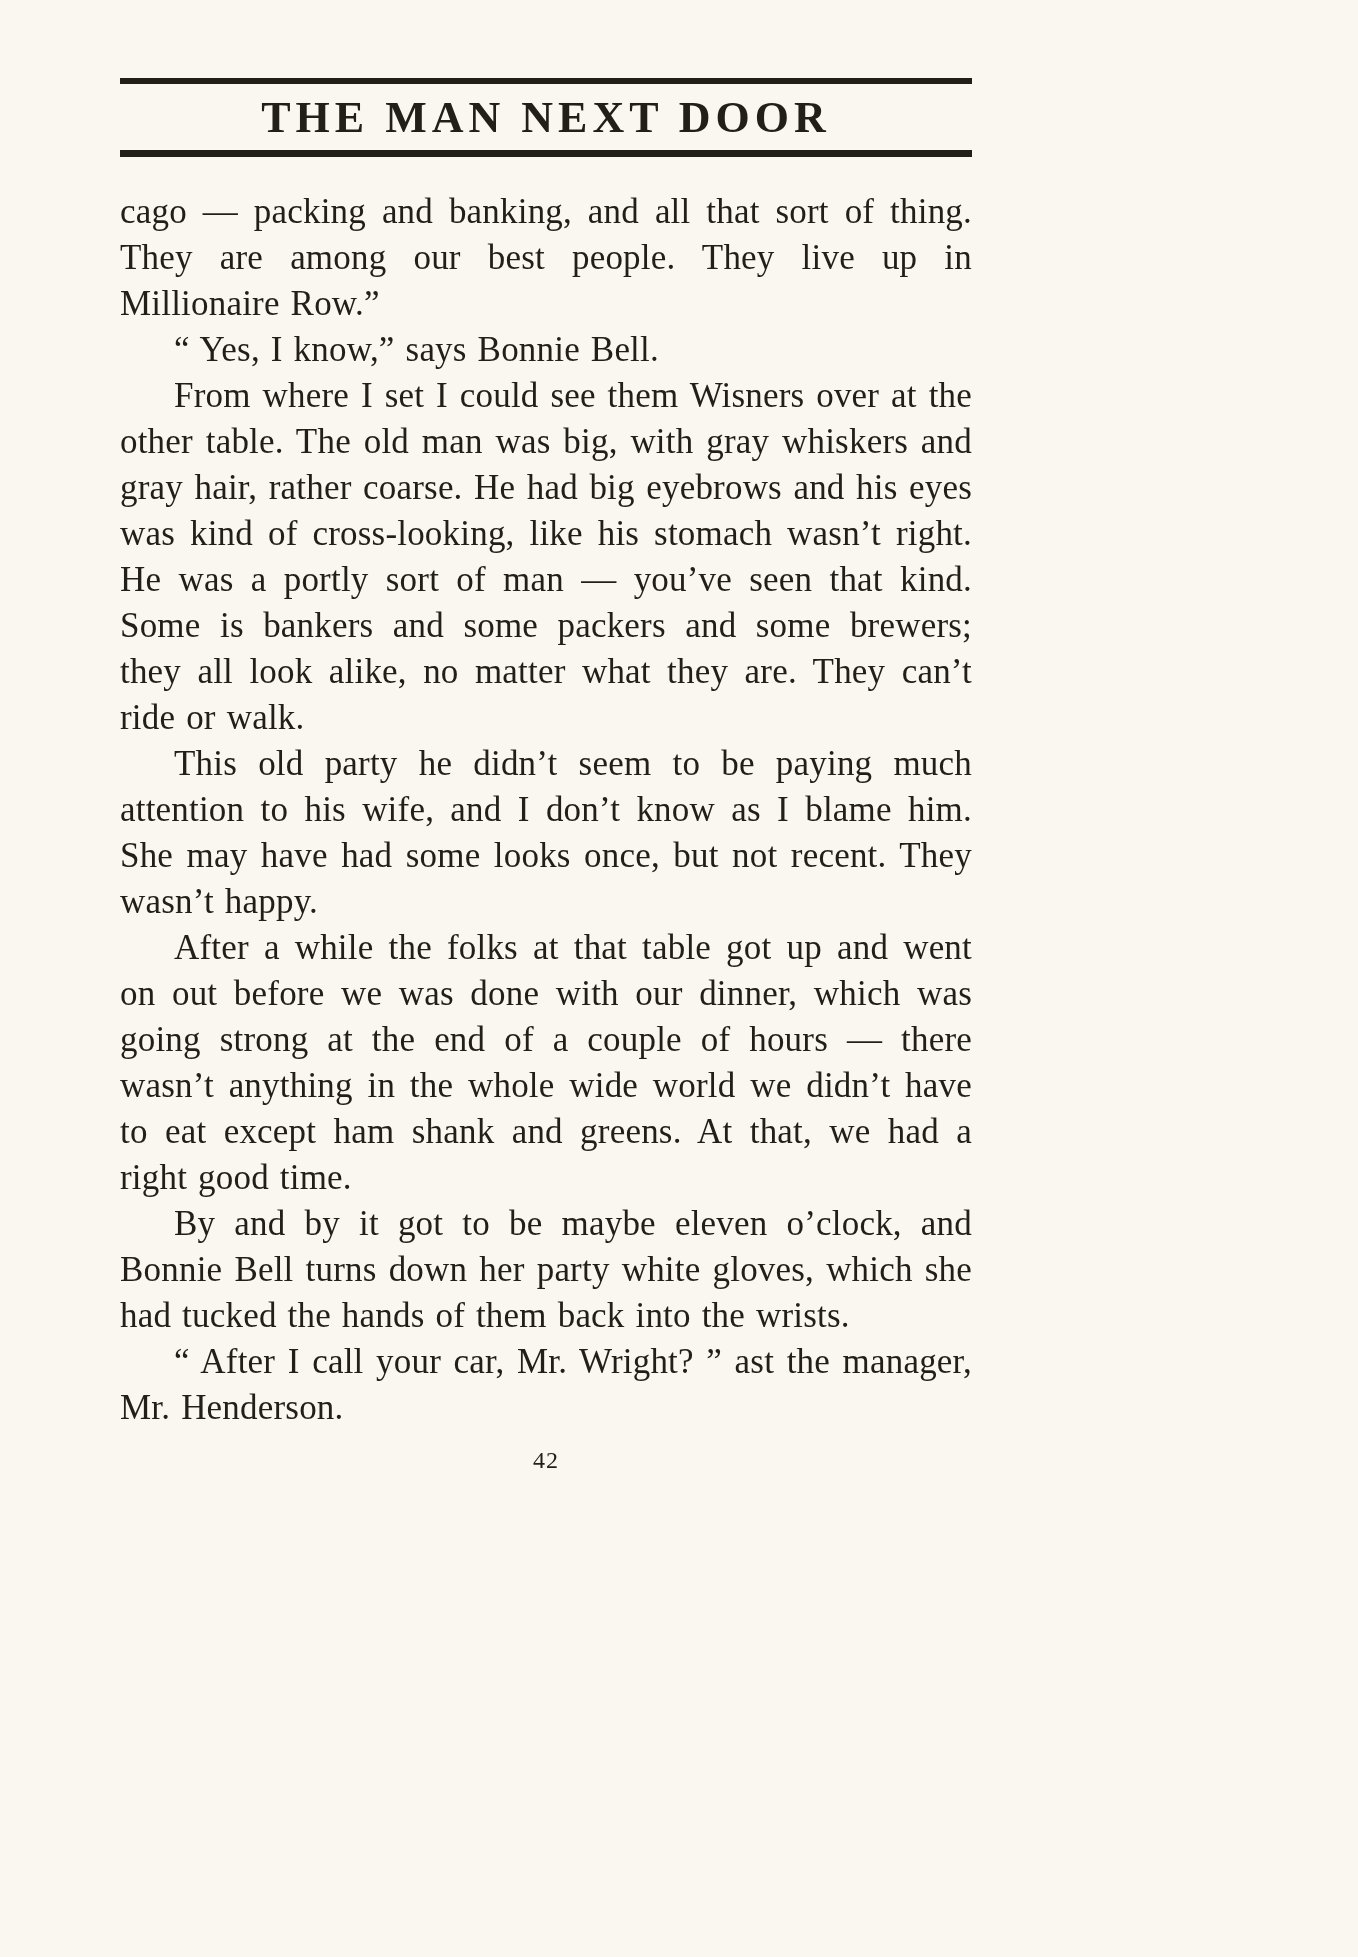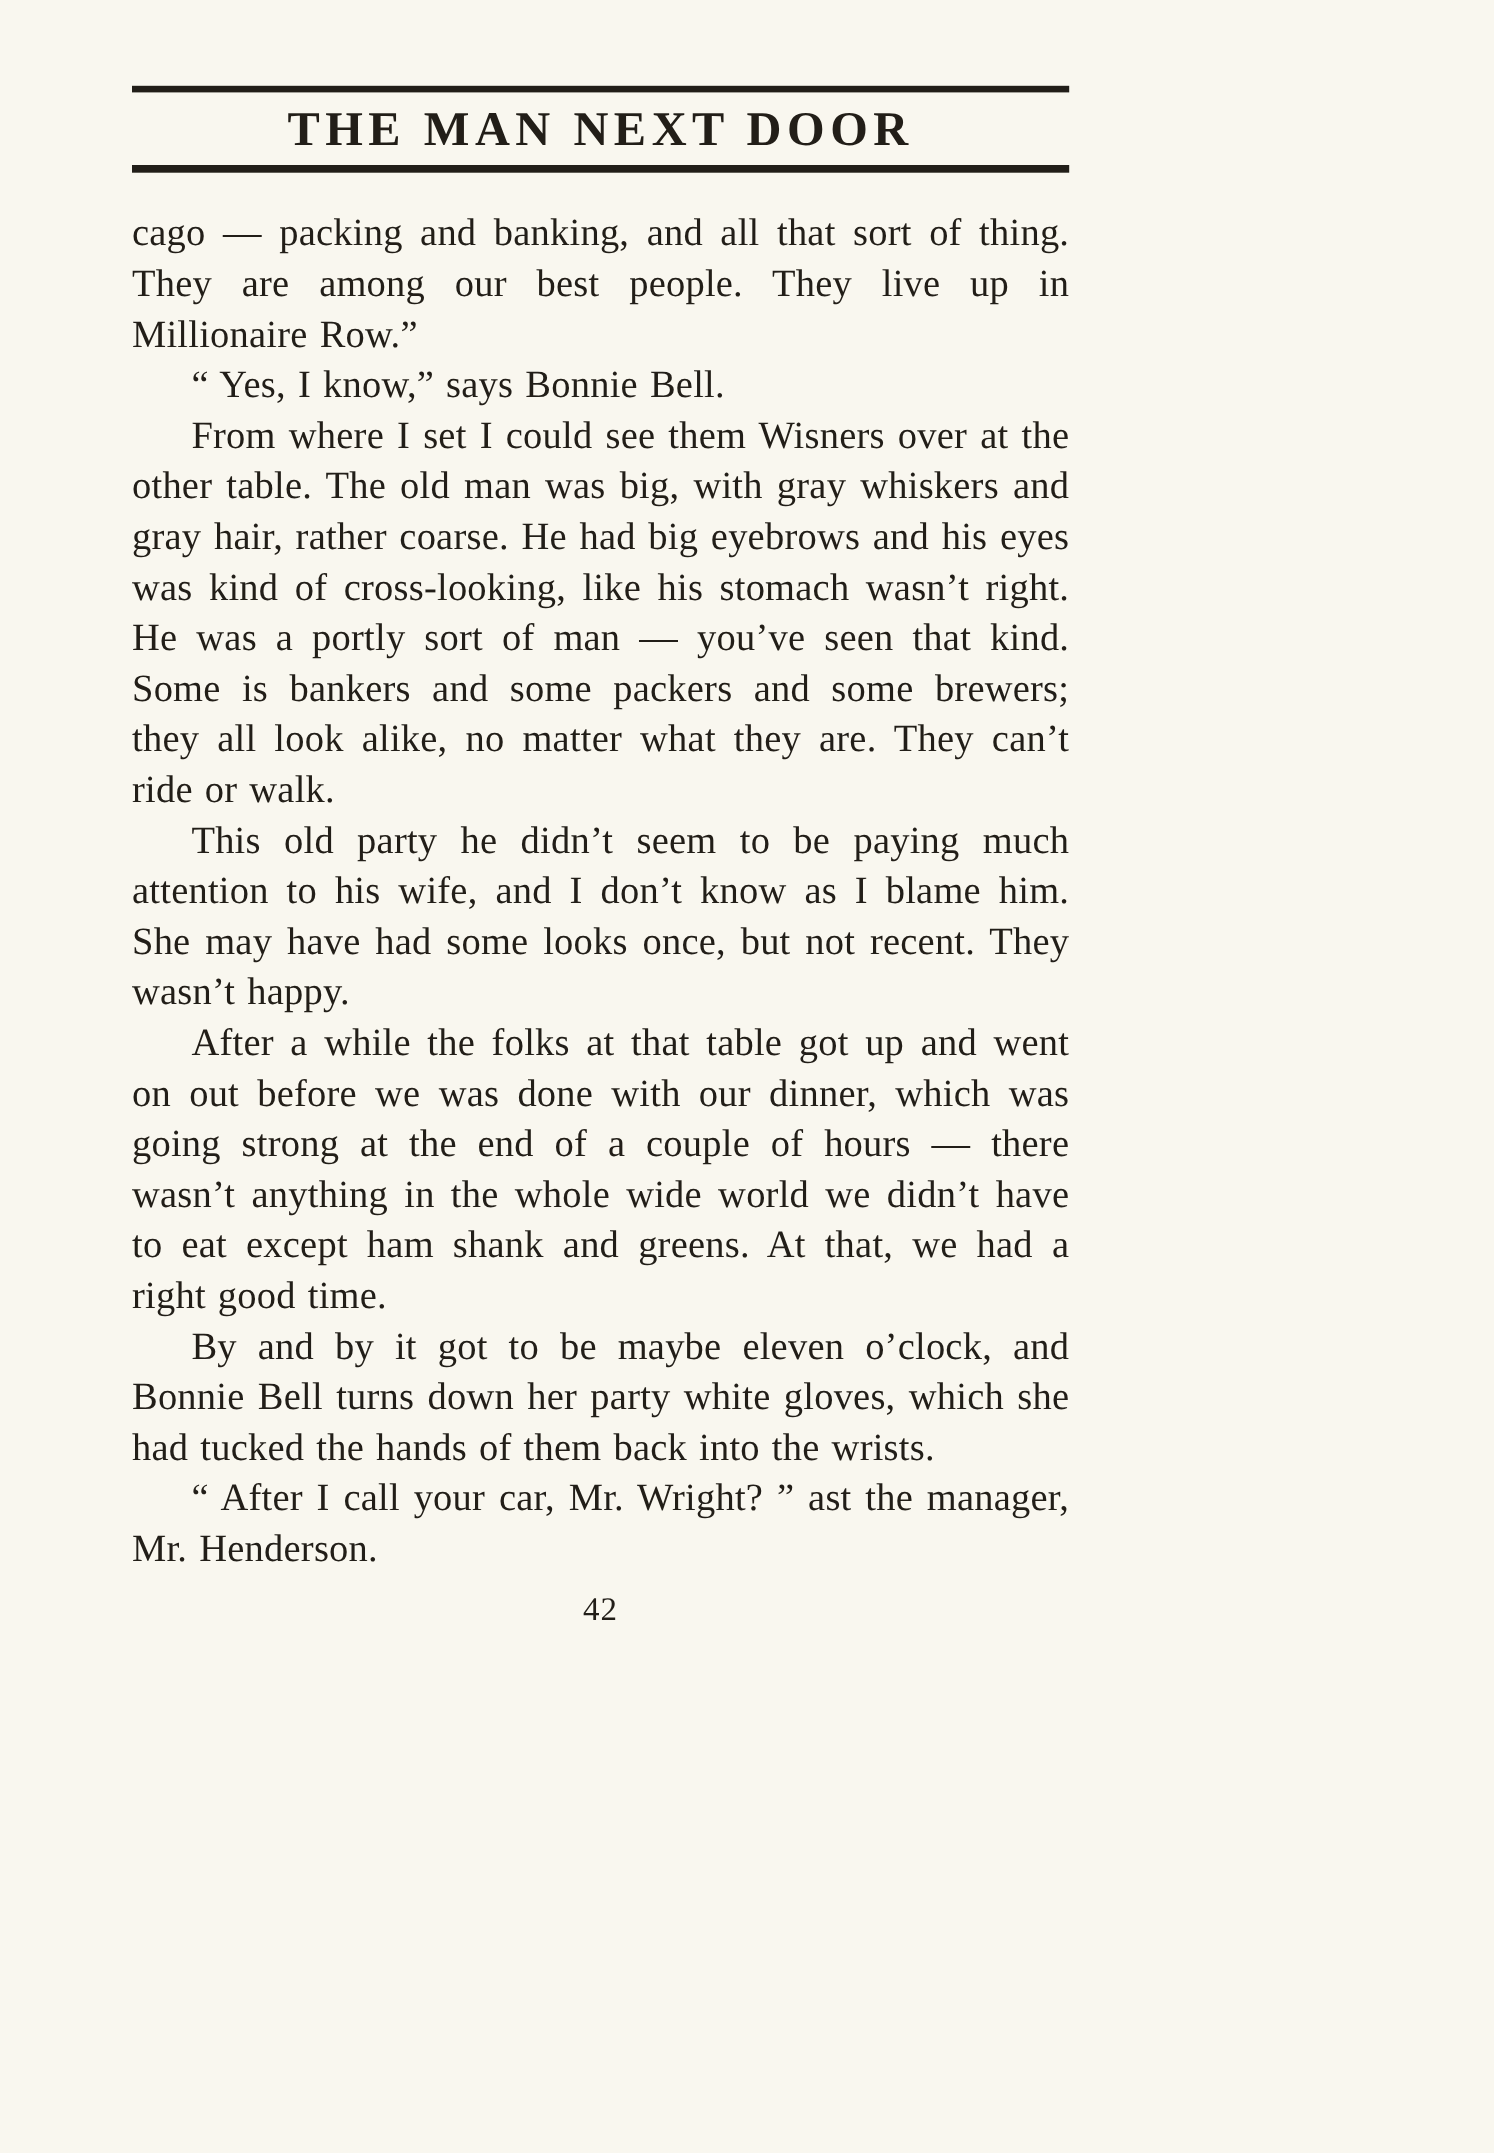--- a/index.html
+++ b/index.html
@@ -49,21 +49,21 @@
     letter-spacing: 0.2px;
     word-spacing: 2px;
   }
 
   .body-text p { text-indent: 54px; }
   .body-text p.no-indent { text-indent: 0; }
 
   .footer {
     margin-top: 16px;
     text-align: center;
-    font-size: 30px;
+    font-size: 24px;
     letter-spacing: 1px;
   }
 </style>
 </head>
 <body>
 
 <div class="page">
   <div class="content">
 
     <header>

